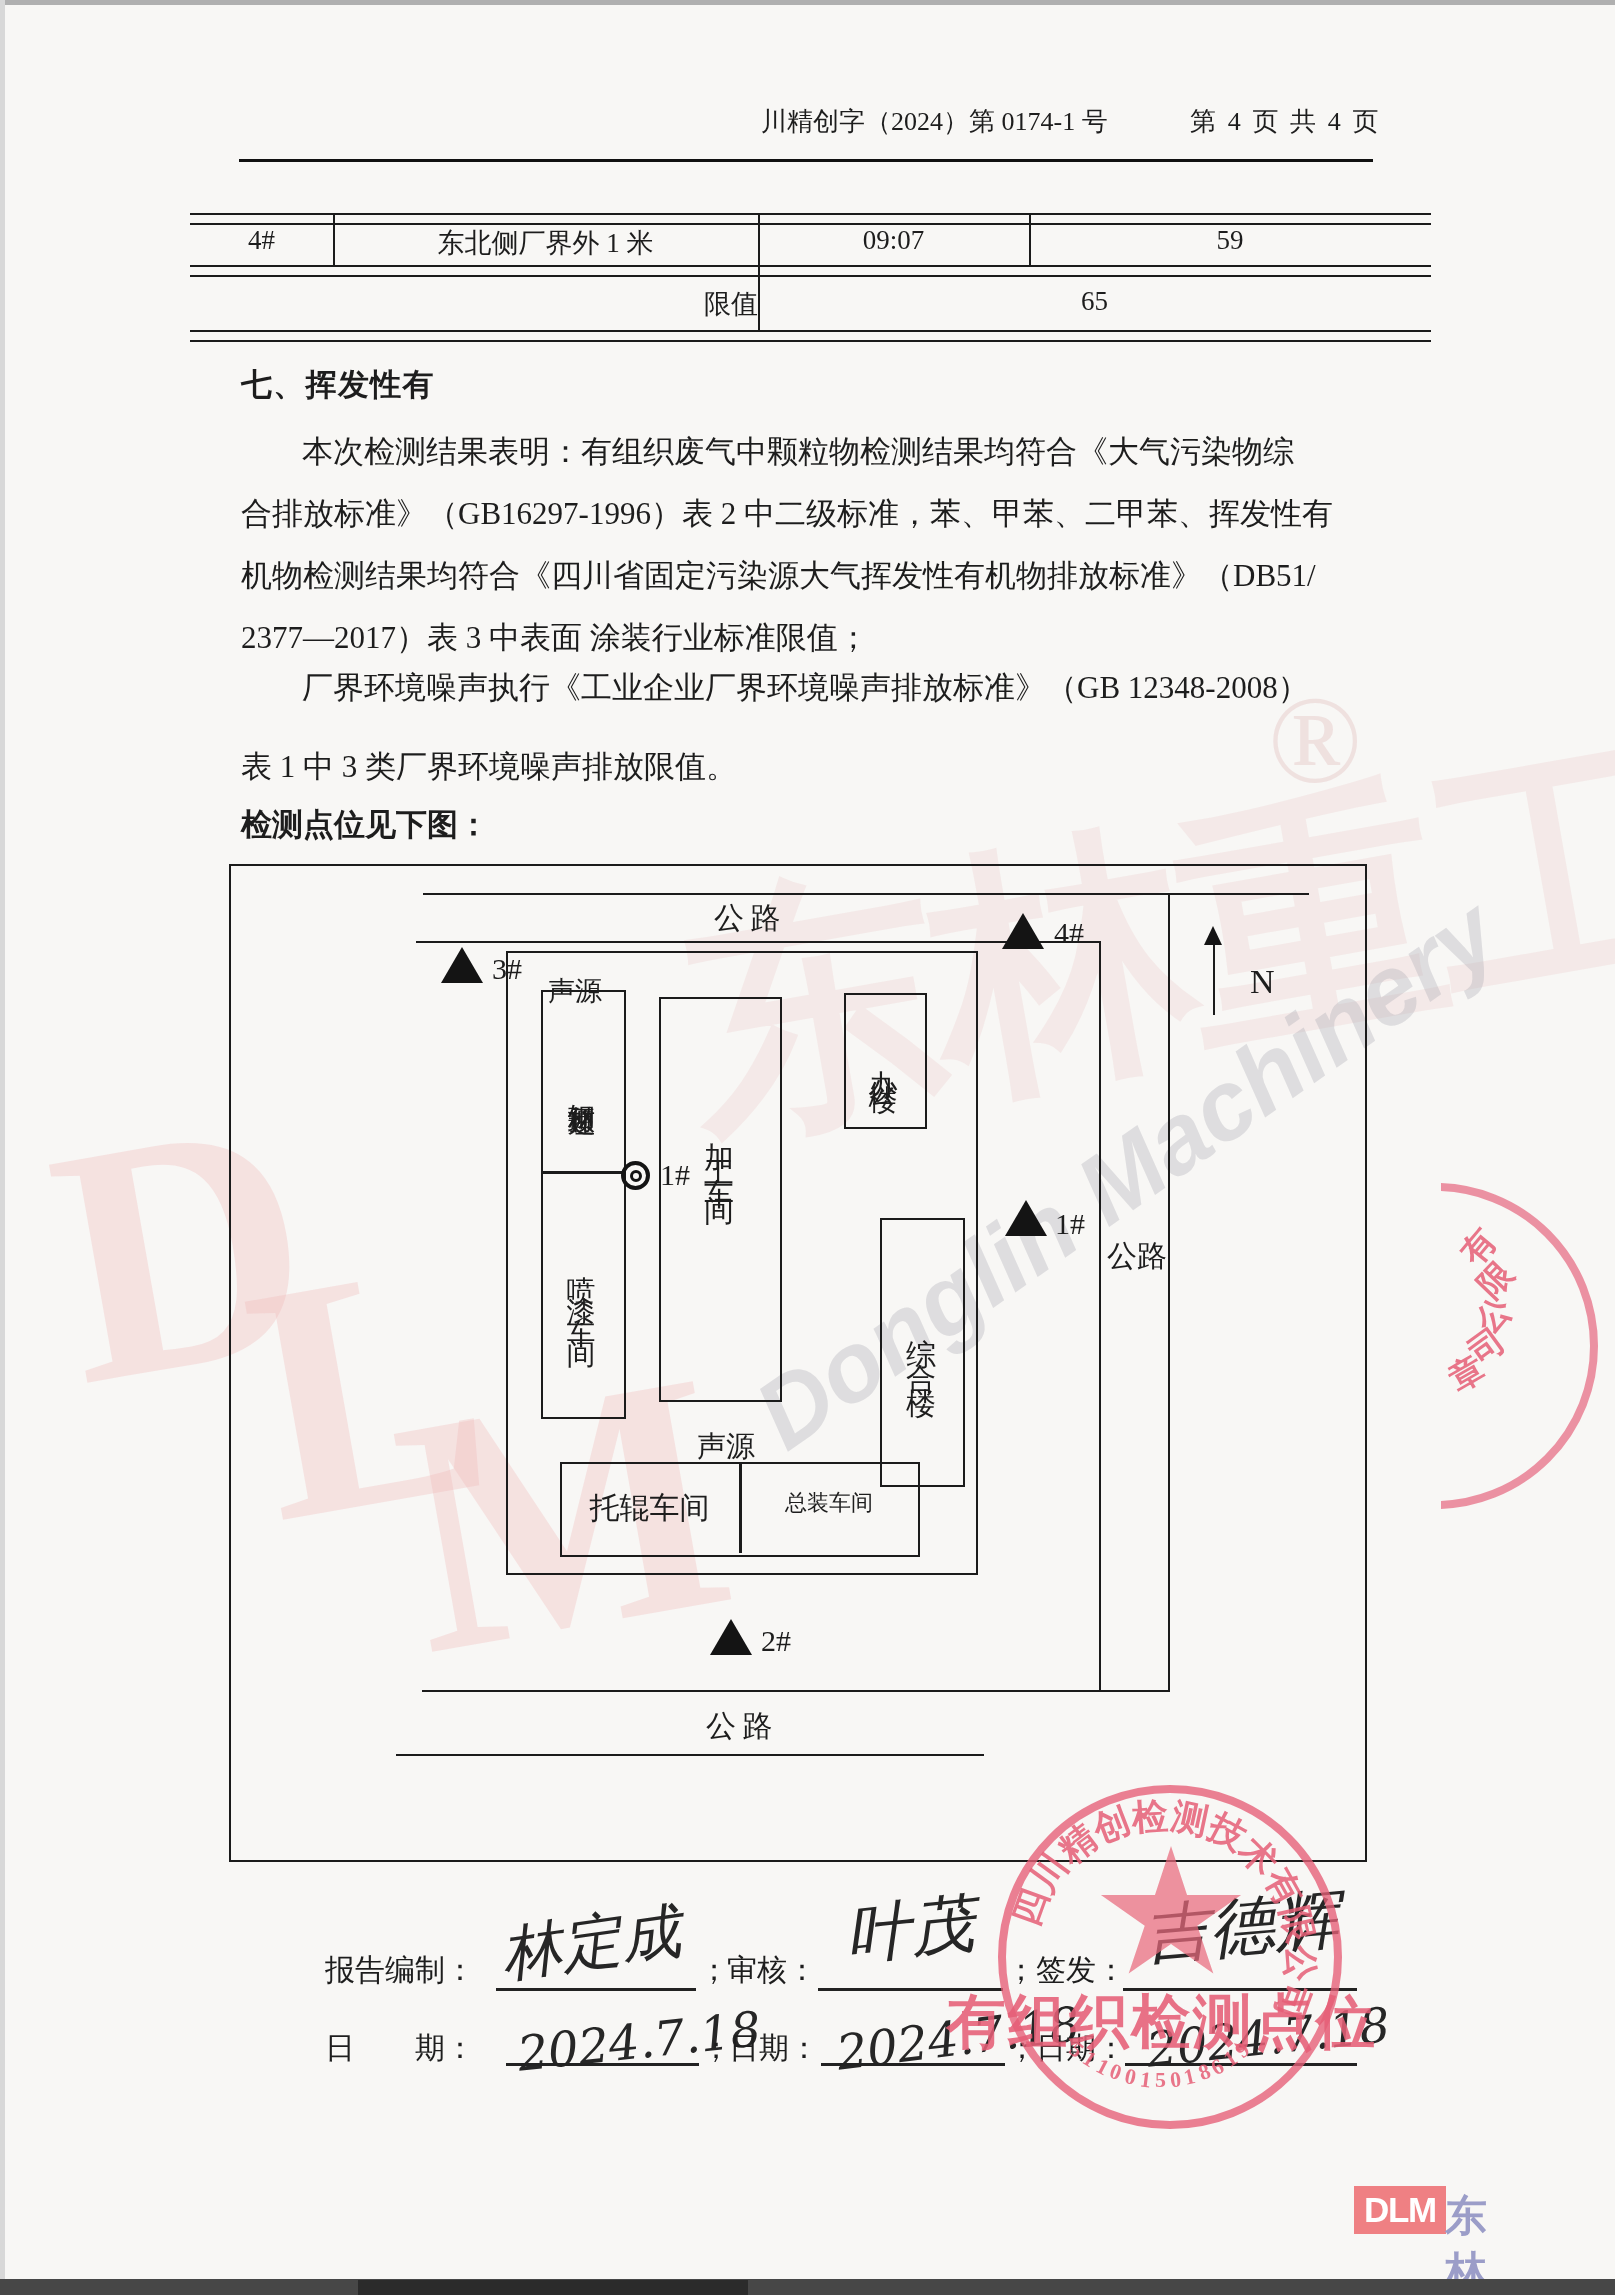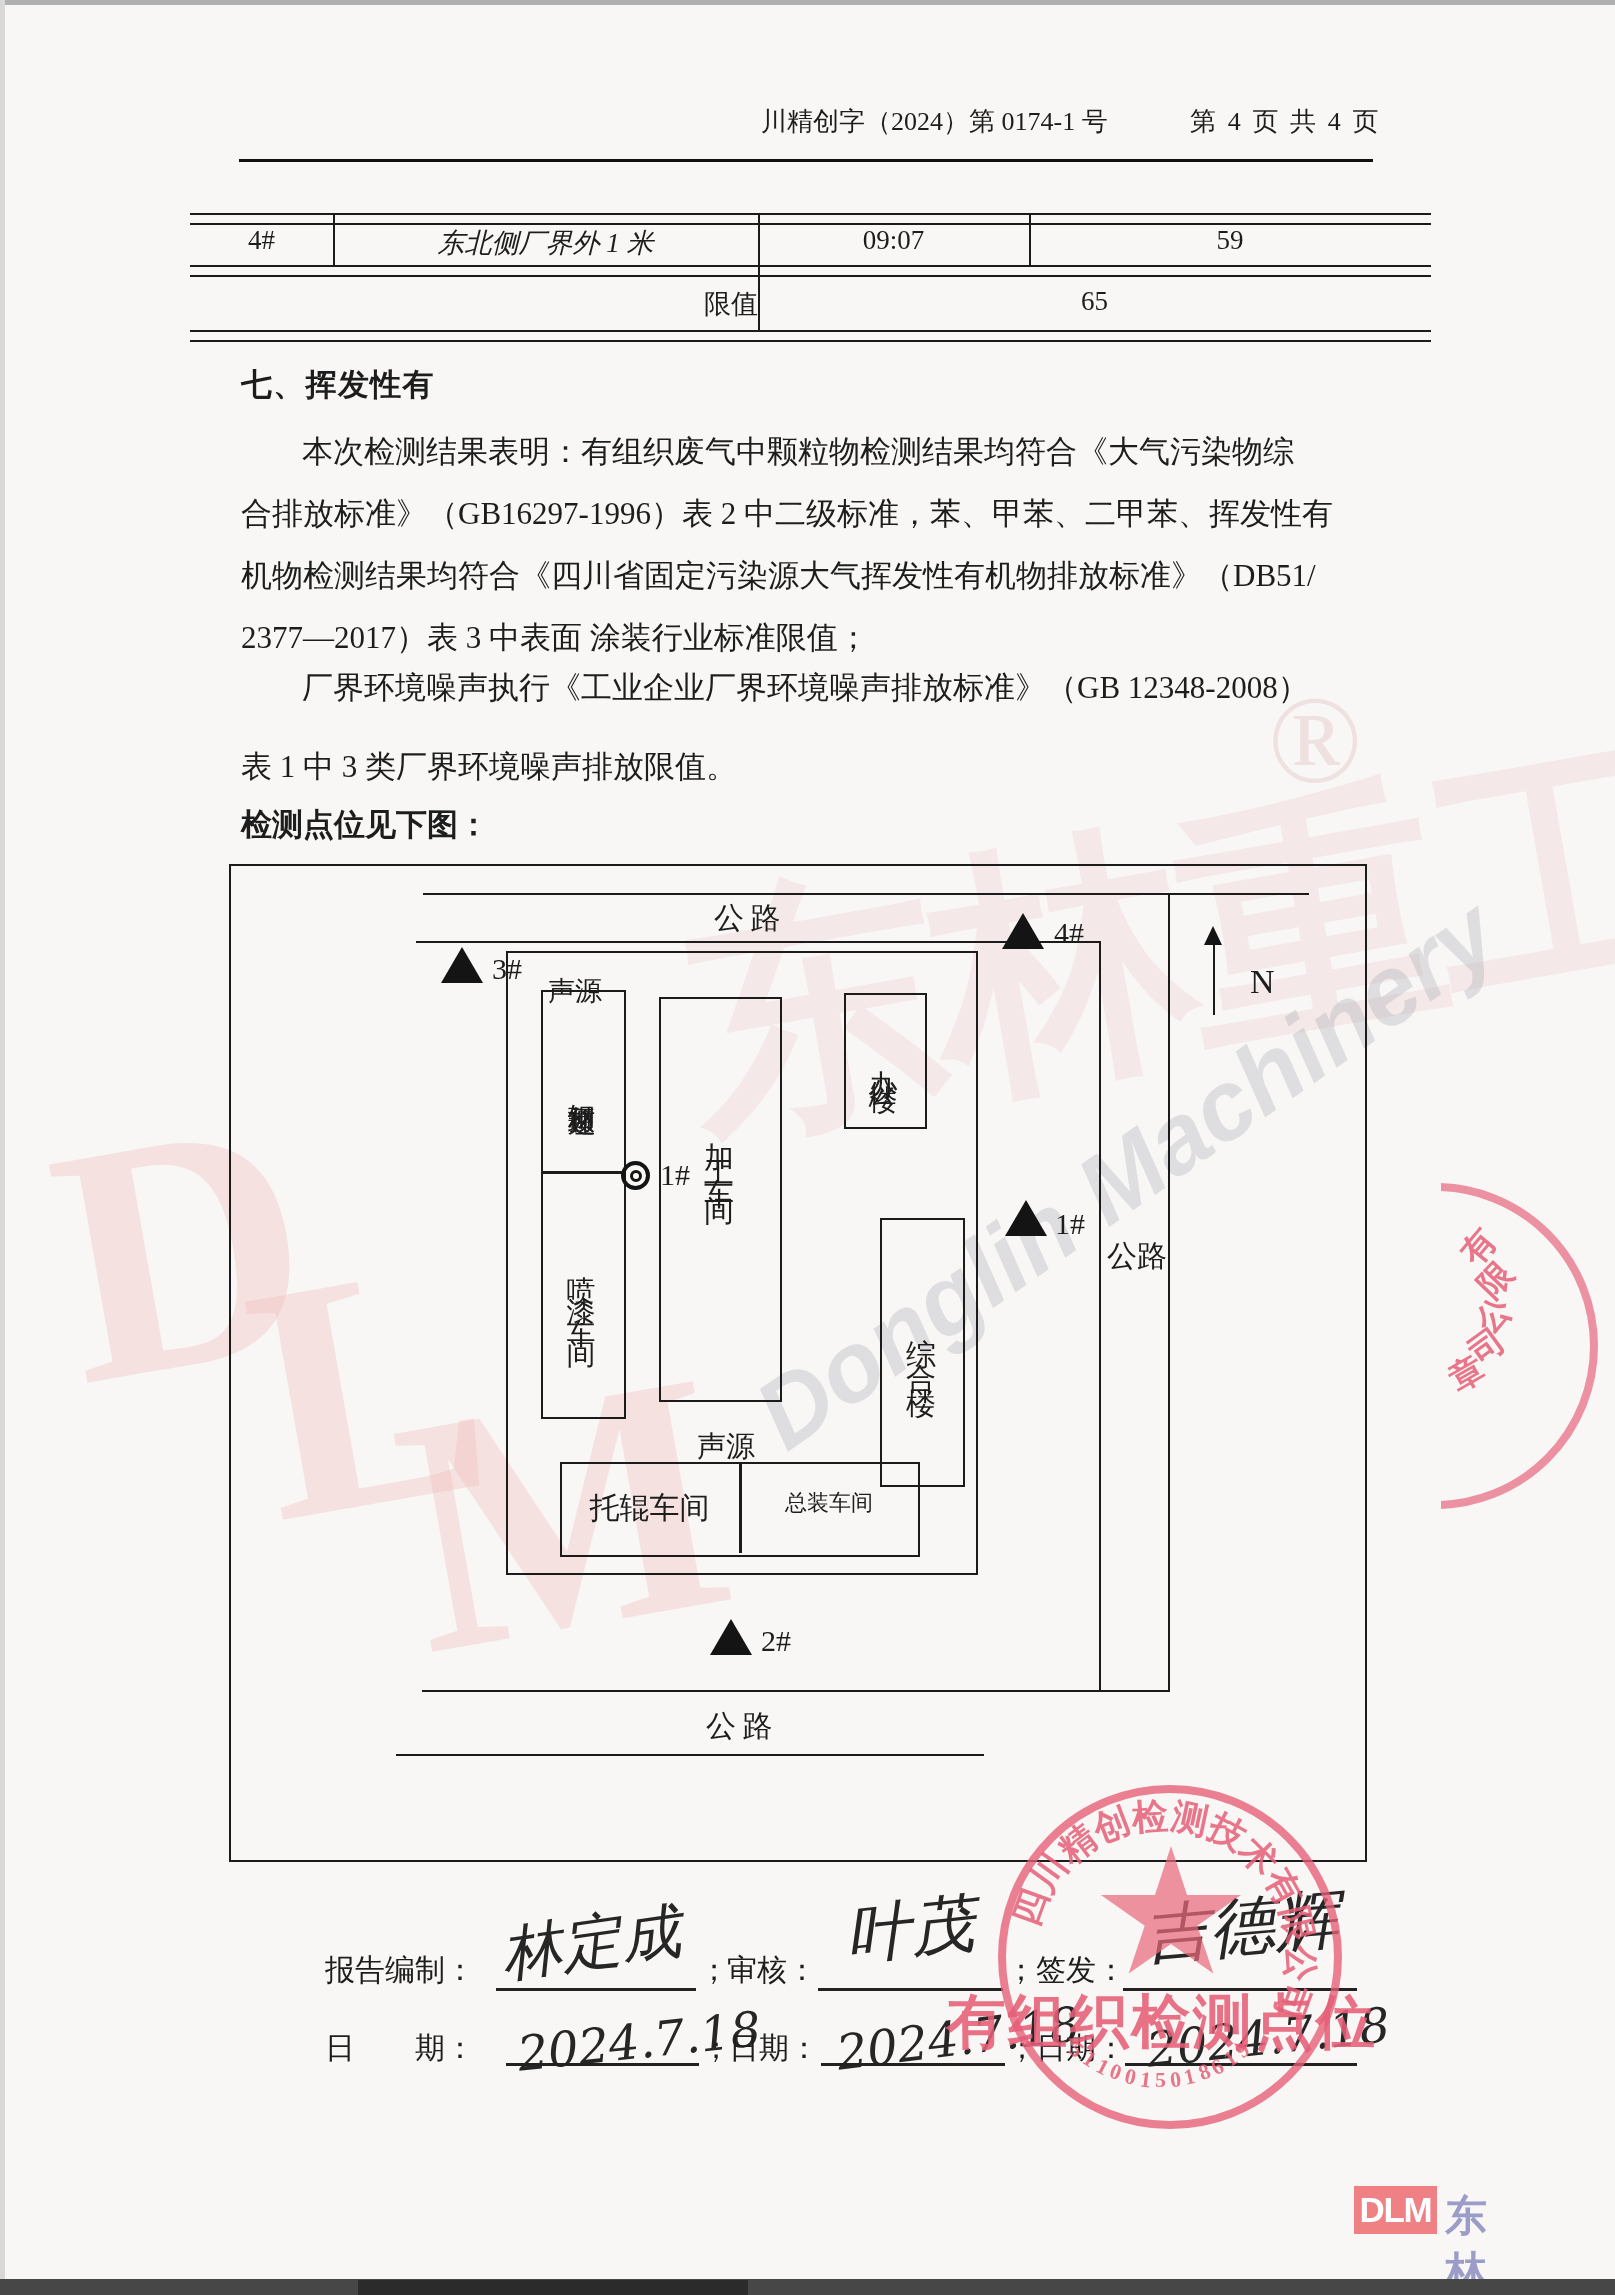--- a/index.html
+++ b/index.html
@@ -52,21 +52,21 @@
   <div class="abs" style="left:190px;top:213px;width:1241px;height:121px;">
     <div class="dline" style="top:0;"></div>
     <div class="dline" style="top:52px;"></div>
     <div class="dline" style="top:117px;"></div>
     <div class="vline" style="left:143px;top:2px;height:52px;"></div>
     <div class="vline" style="left:568px;top:2px;height:117px;"></div>
     <div class="vline" style="left:839px;top:2px;height:52px;"></div>
 
     <div class="abs" style="top:11.7px;width:100%;font-size:27px;">
       <span class="abs" style="left:0;width:143px;text-align:center;">4#</span>
-      <span class="abs" style="left:143px;width:425px;text-align:center;font-style:italic;">东北侧厂界外 1 米</span>
+      <span class="abs" style="left:143px;width:425px;text-align:center;">东北侧厂界外 1 米</span>
       <span class="abs" style="left:568px;width:271px;text-align:center;">09:07</span>
       <span class="abs" style="left:839px;width:402px;text-align:center;">59</span>
     </div>
 
     <div class="abs" style="top:73px;width:100%;font-size:27px;">
       <span class="abs" style="left:143px;width:425px;text-align:right;">限值</span>
       <span class="abs" style="left:568px;width:673px;text-align:center;">65</span>
     </div>
   </div>
 
@@ -204,21 +204,21 @@
   <div class="abs" style="left:1441px;top:1171px;width:174px;height:351px;overflow:hidden;">
     <div class="abs" style="left:-169px;top:11.7px;width:310px;height:310px;border:8.5px solid rgba(231,111,134,0.75);border-radius:50%;"></div>
     <span class="arcchar" style="left:21px;top:53px;font-size:34px;transform:rotate(-50deg);">有</span>
     <span class="arcchar" style="left:38px;top:86px;font-size:34px;transform:rotate(-46deg);">限</span>
     <span class="arcchar" style="left:36px;top:121px;font-size:34px;transform:rotate(-42deg);">公</span>
     <span class="arcchar" style="left:29px;top:152px;font-size:34px;transform:rotate(-36deg);">司</span>
     <span class="arcchar" style="left:9px;top:180px;font-size:34px;transform:rotate(-30deg);">章</span>
   </div>
 
   <div class="abs" style="left:0;top:0;">
-    <div class="abs" style="left:1354px;top:2186px;width:83px;height:48px;background:#ef8083;color:#ffffff;font-family:'Liberation Sans','DejaVu Sans',sans-serif;font-weight:bold;font-size:35px;display:flex;align-items:center;justify-content:center;letter-spacing:-1.3px;">
+    <div class="abs" style="left:1354px;top:2186px;width:92px;height:48px;background:#ef8083;color:#ffffff;font-family:'Liberation Sans','DejaVu Sans',sans-serif;font-weight:bold;font-size:35px;display:flex;align-items:center;justify-content:center;letter-spacing:-1.3px;">
       <span>DLM</span>
     </div>
     <span class="abs" style="left:1445px;top:2188px;font-size:42px;font-weight:bold;color:#9b9dc8;letter-spacing:2.6px;font-family:'Liberation Sans','DejaVu Sans',sans-serif;">东林重工</span>
   </div>
 
   <div class="abs" style="left:0;top:2279px;width:1615px;height:17px;background:#474747;"></div>
   <div class="abs" style="left:358px;top:2280px;width:390px;height:15.6px;background:#2b2b2b;"></div>
 
 </div>
 

